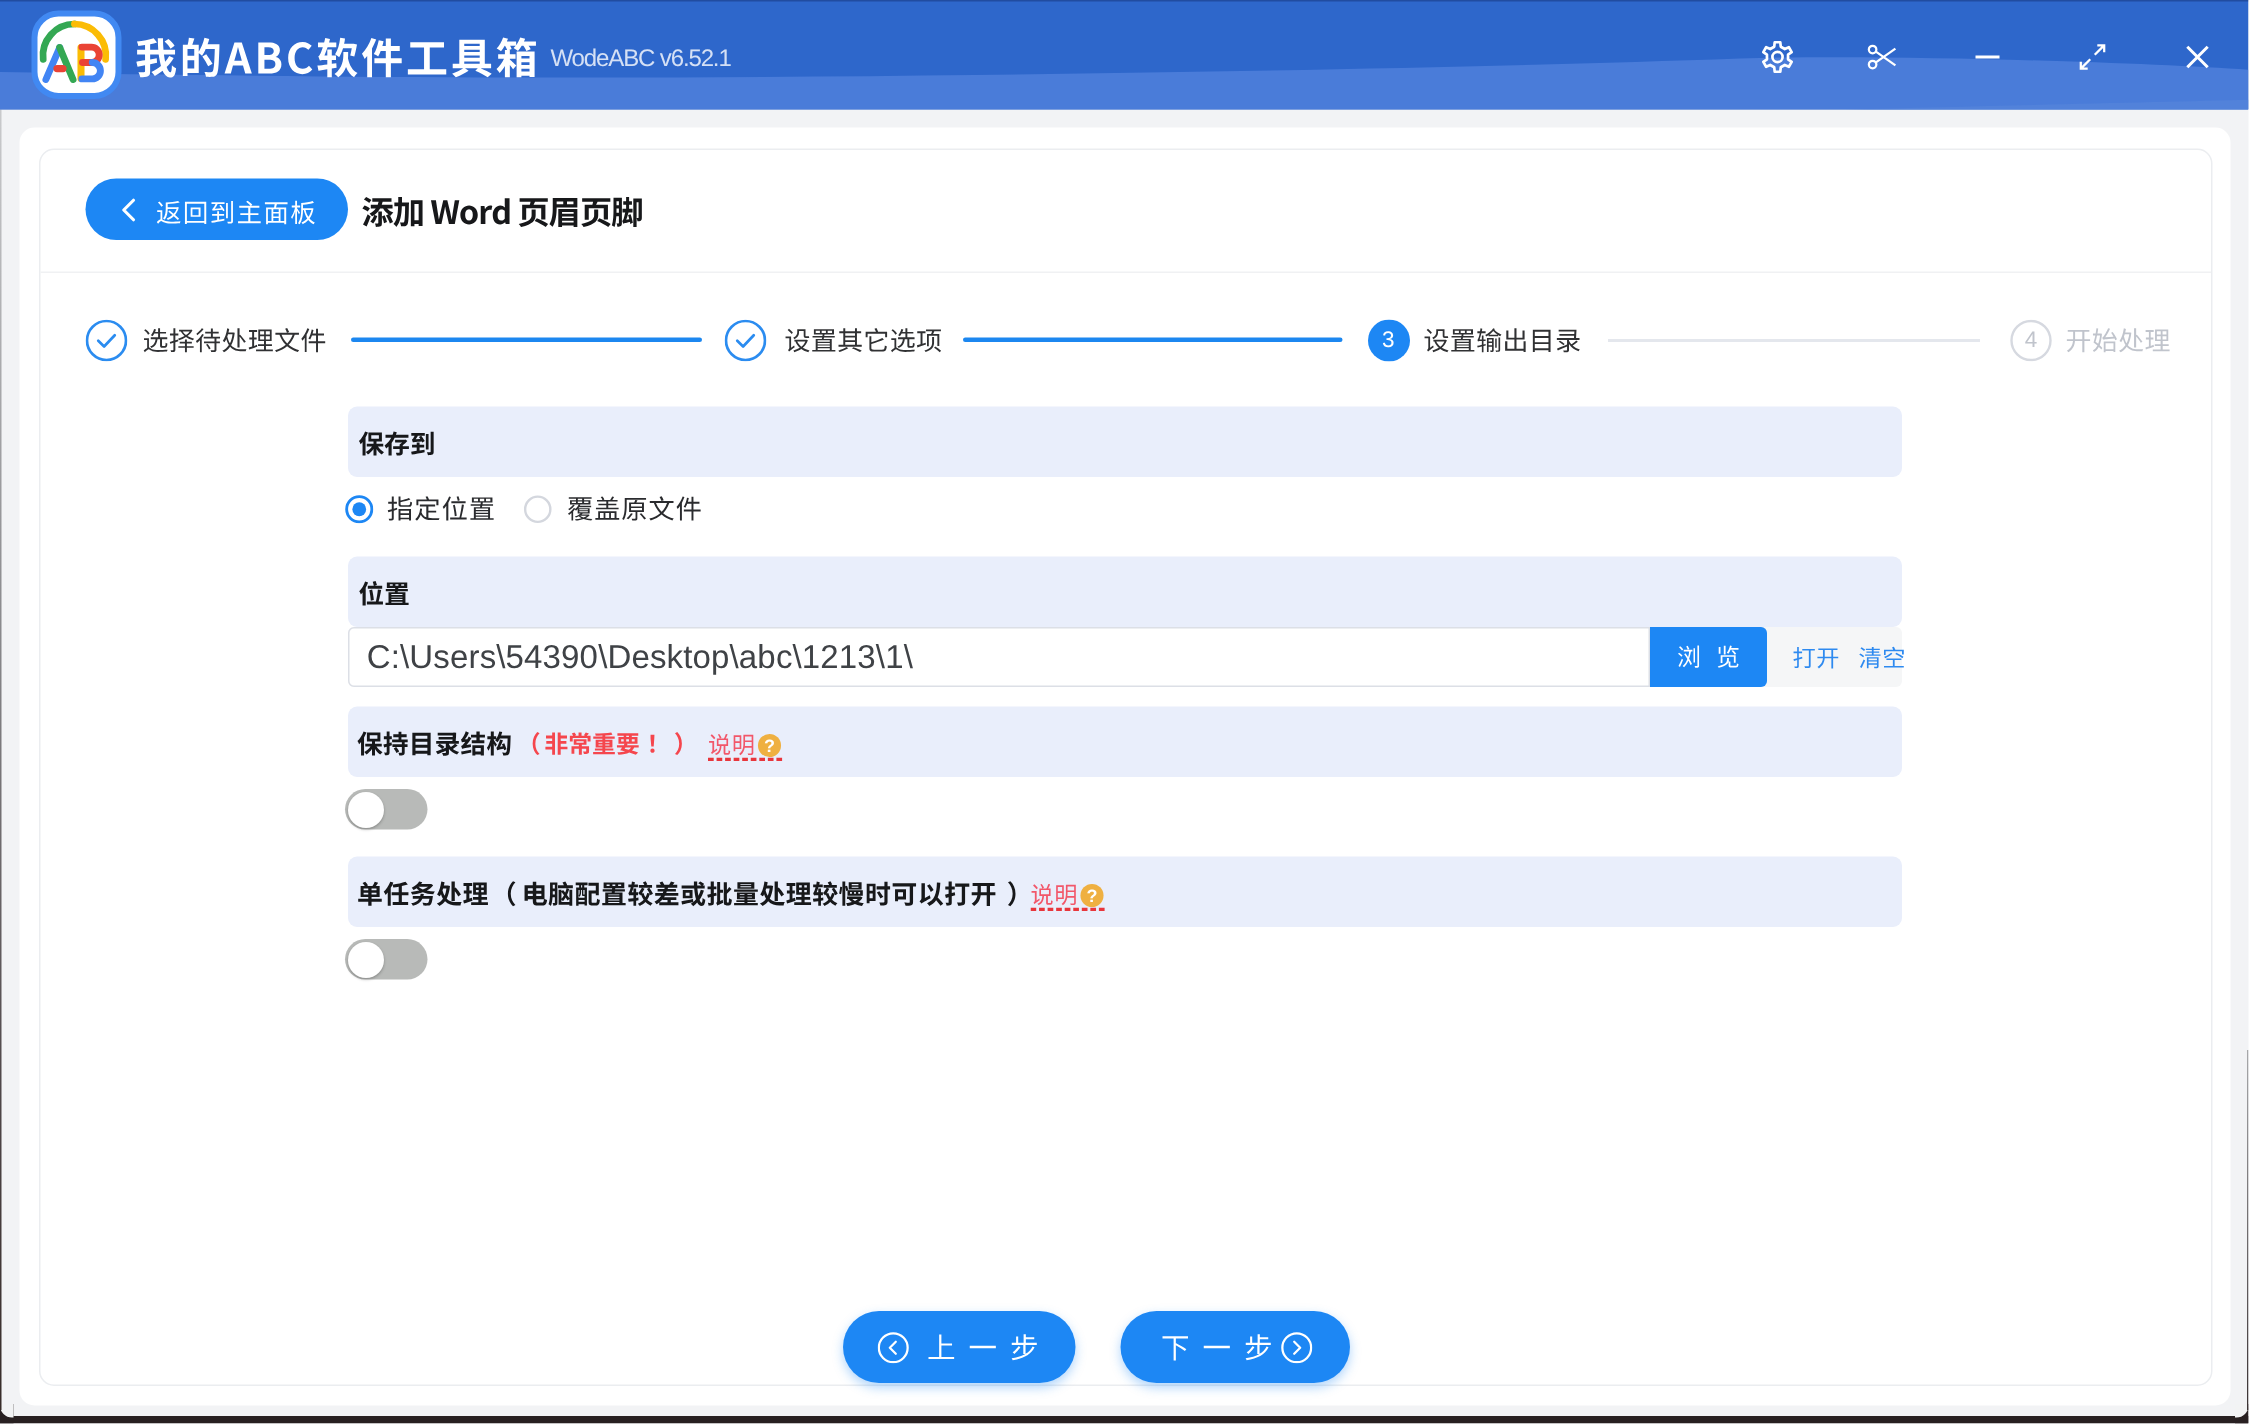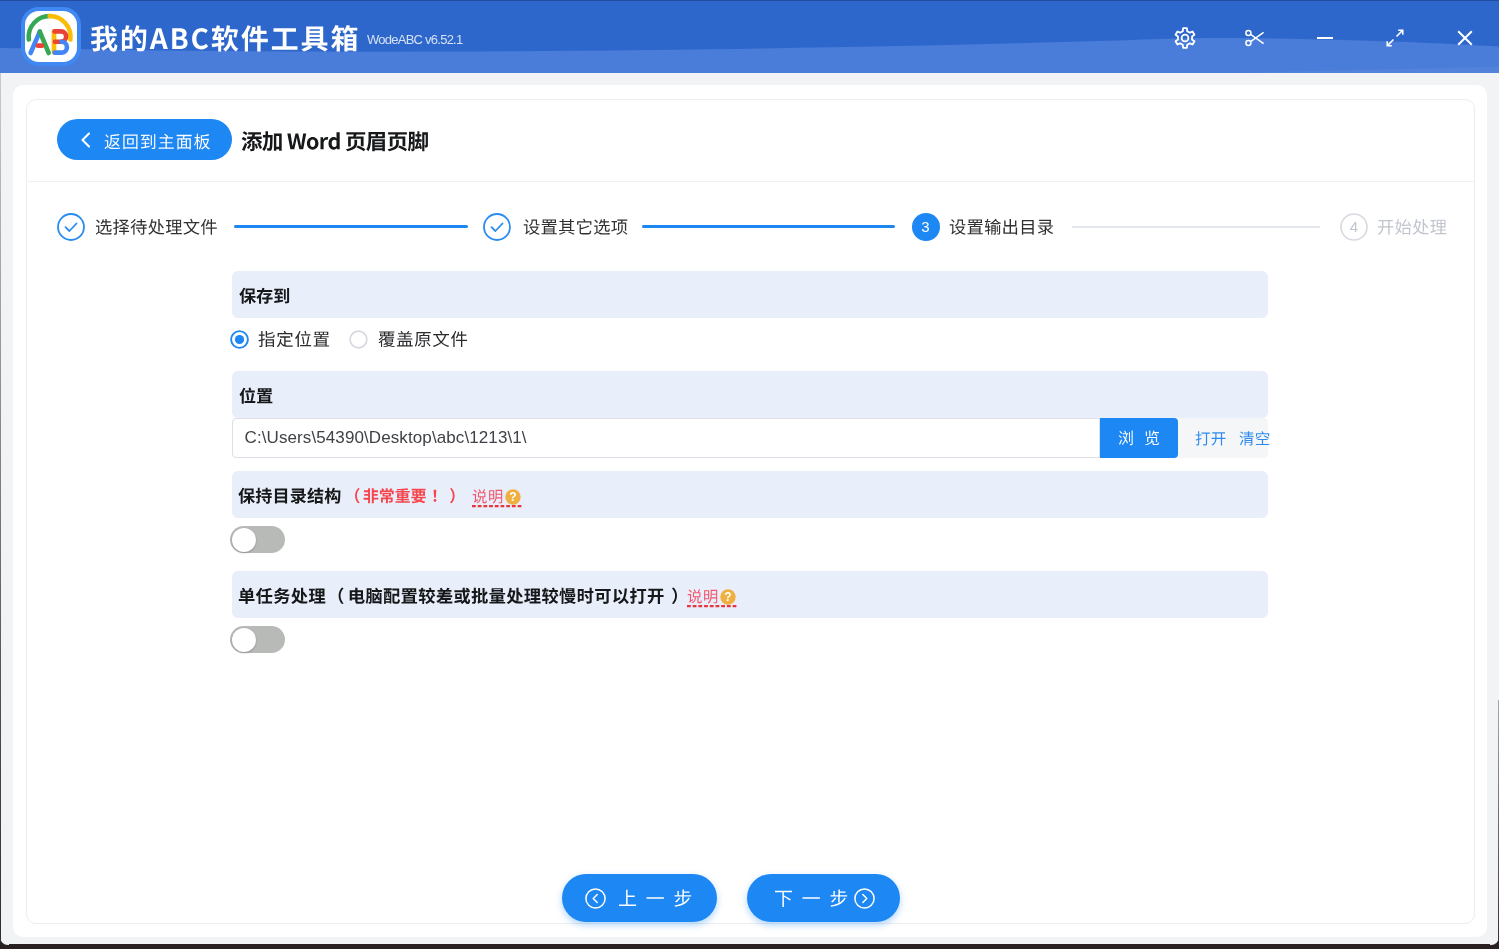--- a/index.html
+++ b/index.html
@@ -29,21 +29,21 @@
 <path d="M 18.8 24.7 L 27.7 46" stroke="#34a853" stroke-width="4.6"></path>
 <path d="M 17 38.7 L 21 38.7" stroke="#ea4335" stroke-width="4.8"></path>
 <path d="M 33 45.3 L 33 24.6" stroke="#fbbc05" stroke-width="4.7"></path>
 <path d="M 33.6 24.4 L 40 24.4 A 5.15 5.15 0 0 1 40 34.7 L 34 34.7" stroke="#ea4335" stroke-width="4.6"></path>
 <path d="M 40.5 34.7 A 5.45 5.45 0 0 1 40.5 45.6 L 33.6 45.6" stroke="#4285f4" stroke-width="4.6"></path>
 </g>
   </svg>
 <svg style="position:absolute;left:90px;top:15.5px" width="274" height="43" viewBox="0 -33.04 274 43">
     <path d="M19.7 -21.3C21.3 -19.9 23.0 -17.9 23.7 -16.6L26.4 -18.5C25.6 -19.9 23.8 -21.7 22.3 -23.0ZM22.8 -11.7C22.1 -10.4 21.2 -9.1 20.1 -7.9C19.8 -9.3 19.5 -10.9 19.3 -12.7H26.7V-15.8H19.0C18.8 -18.3 18.6 -20.9 18.7 -23.6H15.2C15.2 -21.0 15.3 -18.4 15.5 -15.8H10.1V-19.6C11.7 -19.9 13.3 -20.3 14.7 -20.7L12.4 -23.6C9.6 -22.7 5.2 -21.8 1.3 -21.3C1.6 -20.5 2.1 -19.2 2.2 -18.4C3.6 -18.6 5.2 -18.8 6.7 -19.0V-15.8H1.4V-12.7H6.7V-8.8C4.5 -8.5 2.5 -8.1 0.9 -7.9L1.7 -4.5L6.7 -5.5V-1.5C6.7 -1.0 6.5 -0.9 6.0 -0.9C5.5 -0.8 3.9 -0.8 2.3 -0.9C2.8 0.0 3.4 1.6 3.5 2.5C5.8 2.5 7.5 2.4 8.6 1.8C9.7 1.3 10.1 0.4 10.1 -1.4V-6.2L14.7 -7.2L14.5 -10.2L10.1 -9.4V-12.7H15.8C16.2 -9.9 16.7 -7.3 17.3 -5.1C15.3 -3.5 13.2 -2.1 10.9 -1.1C11.8 -0.3 12.7 0.8 13.2 1.6C15.0 0.6 16.8 -0.5 18.4 -1.8C19.6 0.9 21.2 2.6 23.3 2.6C25.8 2.6 26.9 1.4 27.4 -3.6C26.5 -3.9 25.4 -4.7 24.6 -5.5C24.5 -2.2 24.2 -0.8 23.6 -0.8C22.7 -0.8 21.9 -2.1 21.1 -4.3C22.9 -6.1 24.5 -8.2 25.8 -10.4Z M44.9 -11.4C46.3 -9.3 48.0 -6.6 48.8 -4.8L51.7 -6.6C50.8 -8.2 48.9 -10.9 47.5 -12.9ZM46.3 -23.8C45.5 -20.4 44.1 -17.1 42.5 -14.6V-19.2H38.2C38.6 -20.4 39.1 -21.9 39.6 -23.3L35.9 -23.8C35.8 -22.5 35.5 -20.6 35.1 -19.2H31.9V1.7H35.0V-0.4H42.5V-13.6C43.3 -13.1 44.2 -12.4 44.7 -11.9C45.6 -13.1 46.4 -14.7 47.1 -16.4H53.2C52.9 -6.5 52.5 -2.2 51.7 -1.3C51.3 -1.0 51.0 -0.9 50.5 -0.9C49.7 -0.9 48.0 -0.9 46.3 -1.0C46.8 -0.1 47.3 1.3 47.3 2.2C49.0 2.3 50.7 2.3 51.8 2.2C52.9 2.0 53.7 1.7 54.5 0.6C55.6 -0.9 55.9 -5.3 56.3 -17.9C56.3 -18.3 56.3 -19.5 56.3 -19.5H48.4C48.8 -20.6 49.2 -21.8 49.5 -23.0ZM35.0 -16.3H39.5V-11.8H35.0ZM35.0 -3.3V-8.8H39.5V-3.3Z M59.7 0.0H63.9L65.3 -5.3H72.0L73.5 0.0H77.9L71.2 -20.7H66.3ZM66.2 -8.5 66.9 -10.8C67.5 -13.0 68.1 -15.3 68.6 -17.6H68.7C69.3 -15.4 69.9 -13.0 70.6 -10.8L71.2 -8.5Z M82.2 0.0H89.6C94.2 0.0 97.6 -1.9 97.6 -6.1C97.6 -8.9 96.0 -10.5 93.7 -11.0V-11.1C95.5 -11.8 96.6 -13.7 96.6 -15.6C96.6 -19.5 93.3 -20.7 89.1 -20.7H82.2ZM86.3 -12.3V-17.6H88.8C91.3 -17.6 92.5 -16.8 92.5 -15.0C92.5 -13.4 91.4 -12.3 88.8 -12.3ZM86.3 -3.2V-9.2H89.2C92.1 -9.2 93.6 -8.4 93.6 -6.4C93.6 -4.2 92.0 -3.2 89.2 -3.2Z M111.6 0.4C114.3 0.4 116.5 -0.7 118.2 -2.7L116.0 -5.2C114.9 -4.0 113.6 -3.2 111.8 -3.2C108.5 -3.2 106.4 -5.9 106.4 -10.4C106.4 -14.9 108.7 -17.6 111.8 -17.6C113.4 -17.6 114.6 -16.8 115.7 -15.8L117.8 -18.5C116.5 -19.9 114.4 -21.1 111.8 -21.1C106.5 -21.1 102.1 -17.1 102.1 -10.3C102.1 -3.4 106.4 0.4 111.6 0.4Z M136.8 -23.8C136.3 -19.5 135.2 -15.4 133.4 -12.9C134.1 -12.4 135.5 -11.5 136.1 -10.9C137.1 -12.5 138.0 -14.5 138.7 -16.8H144.5C144.2 -15.0 143.8 -13.3 143.5 -12.0L146.2 -11.4C146.8 -13.4 147.5 -16.6 148.0 -19.4L145.8 -19.9L145.3 -19.8H139.4C139.7 -20.9 139.9 -22.1 140.0 -23.4ZM138.9 -14.3V-12.9C138.9 -9.4 138.5 -3.8 133.0 0.3C133.8 0.8 135.0 1.8 135.5 2.5C138.2 0.5 139.8 -2.0 140.7 -4.4C141.9 -1.4 143.6 1.0 146.1 2.5C146.6 1.6 147.6 0.3 148.4 -0.3C144.9 -2.0 143.0 -5.7 142.0 -10.1C142.1 -11.1 142.1 -12.0 142.1 -12.9V-14.3ZM123.2 -8.7C123.5 -8.9 124.6 -9.1 125.5 -9.1H128.2V-6.1C125.7 -5.8 123.4 -5.5 121.6 -5.3L122.3 -1.9L128.2 -2.8V2.4H131.2V-3.3L134.4 -3.9L134.2 -6.9L131.2 -6.5V-9.1H134.0L134.0 -12.1H131.2V-16.0H128.2V-12.1H126.3C127.0 -13.8 127.7 -15.6 128.4 -17.6H134.2V-20.7H129.4L130.0 -23.1L126.8 -23.7C126.6 -22.7 126.4 -21.7 126.1 -20.7H122.0V-17.6H125.2C124.6 -15.8 124.1 -14.3 123.8 -13.7C123.2 -12.5 122.8 -11.7 122.2 -11.5C122.5 -10.8 123.0 -9.3 123.2 -8.7Z M159.6 -10.2V-6.9H167.2V2.5H170.6V-6.9H177.8V-10.2H170.6V-15.1H176.5V-18.4H170.6V-23.4H167.2V-18.4H164.9C165.2 -19.4 165.5 -20.5 165.7 -21.6L162.5 -22.2C161.8 -18.8 160.7 -15.2 159.2 -13.0C160.0 -12.7 161.4 -11.9 162.1 -11.4C162.7 -12.4 163.3 -13.7 163.8 -15.1H167.2V-10.2ZM157.6 -23.7C156.2 -19.7 153.8 -15.7 151.3 -13.2C151.9 -12.3 152.8 -10.5 153.1 -9.7C153.7 -10.3 154.2 -10.9 154.8 -11.7V2.5H158.0V-16.7C159.0 -18.6 160.0 -20.7 160.8 -22.7Z M181.9 -2.8V0.6H207.5V-2.8H196.5V-17.4H206.0V-20.9H183.5V-17.4H192.7V-2.8Z M216.2 -22.5V-6.5H211.8V-3.5H218.8C217.0 -2.2 213.9 -0.7 211.4 0.1C212.2 0.8 213.3 1.8 213.9 2.5C216.7 1.5 220.1 -0.2 222.4 -1.8L220.0 -3.5H228.5L226.9 -1.8C229.9 -0.5 233.2 1.3 235.1 2.5L237.8 0.1C236.1 -0.9 233.2 -2.3 230.4 -3.5H237.4V-6.5H233.2V-22.5ZM219.5 -6.5V-8.1H229.8V-6.5ZM219.5 -15.9H229.8V-14.4H219.5ZM219.5 -18.3V-19.8H229.8V-18.3ZM219.5 -12.1H229.8V-10.5H219.5Z M257.6 -7.5H263.0V-5.7H257.6ZM257.6 -10.0V-11.7H263.0V-10.0ZM257.6 -3.2H263.0V-1.3H257.6ZM254.4 -14.7V2.4H257.6V1.4H263.0V2.3H266.4V-14.7ZM256.8 -24.0C256.2 -22.2 255.2 -20.4 254.1 -18.9V-21.3H247.9C248.2 -22.0 248.4 -22.6 248.7 -23.2L245.4 -24.0C244.5 -21.3 242.9 -18.5 241.1 -16.7C241.9 -16.3 243.3 -15.5 244.0 -14.9C244.8 -15.9 245.7 -17.1 246.5 -18.5H246.7C247.3 -17.6 247.8 -16.5 248.1 -15.7H246.6V-12.9H242.1V-9.9H246.0C244.8 -7.3 242.8 -4.6 241.0 -3.1C241.7 -2.4 242.6 -1.2 243.1 -0.4C244.3 -1.7 245.6 -3.3 246.6 -5.1V2.5H249.9V-5.7C250.7 -4.6 251.6 -3.6 252.1 -2.8L254.2 -5.4C253.6 -6.0 251.2 -8.3 249.9 -9.4V-9.9H253.7V-12.9H249.9V-15.7H249.4L251.1 -16.4C250.9 -17.0 250.5 -17.8 250.1 -18.5H253.9C253.4 -18.0 252.9 -17.5 252.4 -17.1C253.2 -16.6 254.7 -15.7 255.3 -15.1C256.2 -16.0 257.1 -17.2 257.8 -18.5H258.9C259.7 -17.4 260.6 -16.0 260.9 -15.1L263.8 -16.2C263.5 -16.9 263.0 -17.7 262.4 -18.5H267.3V-21.3H259.3C259.6 -21.9 259.8 -22.5 260.1 -23.2Z" fill="#ffffff"></path>
   </svg>
-<div class="abs" style="left:367px;top:31.6px;font-size:13px;line-height:15.3px;letter-spacing:-0.75px;color:rgba(255,255,255,0.8);">WodeABC v6.52.1</div>
+<div class="abs" style="left:367px;top:31.6px;font-size:16px;line-height:15.3px;letter-spacing:-0.75px;color:rgba(255,255,255,0.8);">WodeABC v6.52.1</div>
 <svg class="abs" style="left:1173.5px;top:27px" width="22" height="22" viewBox="0 0 22 22">
 <path d="M9.13 1.18 L12.87 1.18 L13.18 4.14 L15.85 5.68 L18.57 4.47 L20.44 7.71 L18.03 9.46 L18.03 12.54 L20.44 14.29 L18.57 17.53 L15.85 16.32 L13.18 17.86 L12.87 20.82 L9.13 20.82 L8.82 17.86 L6.15 16.32 L3.43 17.53 L1.56 14.29 L3.97 12.54 L3.97 9.46 L1.56 7.71 L3.43 4.47 L6.15 5.68 L8.82 4.14 Z" fill="none" stroke="#fff" stroke-width="1.8" stroke-linejoin="round"></path>
 <circle cx="11" cy="11" r="3.4" fill="none" stroke="#fff" stroke-width="1.8"></circle>
   </svg>
 <svg class="abs" style="left:1244px;top:27px" width="22" height="22" viewBox="0 0 22 22">
 <g fill="none" stroke="#fff" stroke-width="1.5">
 <circle cx="4.4" cy="6.0" r="2.5"></circle>
       <circle cx="4.4" cy="16.0" r="2.5"></circle>
 <path d="M6.6 7.4 L19.6 16.6 M6.6 14.6 L19.6 5.4"></path>
 </g>
@@ -118,21 +118,21 @@
   </svg>
 <svg style="position:absolute;left:377.5px;top:325.4px" width="95" height="27" viewBox="0 -20.65 95 27">
     <path d="M8.2 -4.8H13.9V-4.1H8.2ZM8.2 -6.2H13.9V-5.5H8.2ZM4.0 -9.2C3.4 -8.2 2.0 -7.1 0.8 -6.3C1.0 -6.1 1.3 -5.7 1.5 -5.5C2.9 -6.3 4.3 -7.6 5.2 -8.9ZM2.0 -12.2V-9.4H15.6V-12.2H11.4V-13.1H16.4V-14.1H1.2V-13.1H6.0V-12.2ZM7.2 -13.1H10.1V-12.2H7.2ZM3.2 -11.4H6.0V-10.3H3.2ZM7.2 -11.4H10.1V-10.3H7.2ZM11.4 -11.4H14.3V-10.3H11.4ZM7.8 -9.4C7.2 -8.2 6.3 -7.0 5.3 -6.1L5.6 -6.6L4.5 -7.0C3.7 -5.7 2.1 -4.1 0.6 -3.2C0.9 -3.0 1.2 -2.6 1.4 -2.3C1.9 -2.7 2.5 -3.1 3.0 -3.6V1.4H4.1V-4.7C4.5 -5.1 4.8 -5.5 5.1 -5.9C5.4 -5.7 5.8 -5.3 6.0 -5.1C6.3 -5.5 6.7 -5.8 7.1 -6.3V-3.3H9.1C8.2 -2.5 6.7 -1.8 5.2 -1.3C5.4 -1.1 5.8 -0.8 6.0 -0.6C6.6 -0.8 7.2 -1.1 7.8 -1.4C8.3 -0.9 9.0 -0.5 9.7 -0.2C8.4 0.2 6.8 0.4 5.3 0.5C5.5 0.7 5.7 1.1 5.8 1.4C7.7 1.2 9.5 0.9 11.1 0.3C12.7 0.9 14.4 1.2 16.2 1.3C16.3 1.1 16.6 0.7 16.9 0.4C15.3 0.3 13.8 0.1 12.5 -0.2C13.5 -0.7 14.5 -1.4 15.1 -2.3L14.4 -2.7L14.2 -2.6H9.7C10.0 -2.9 10.2 -3.1 10.5 -3.3H15.1V-6.9H7.6L8.1 -7.5H16.1V-8.5H8.6L8.9 -9.1ZM13.2 -1.8C12.7 -1.3 11.9 -0.9 11.0 -0.6C10.1 -0.9 9.3 -1.3 8.7 -1.8Z M20.8 -4.8V-0.3H18.9V0.9H34.8V-0.3H33.0V-4.8ZM22.0 -0.3V-3.6H24.4V-0.3ZM25.6 -0.3V-3.6H28.1V-0.3ZM29.3 -0.3V-3.6H31.7V-0.3ZM30.1 -14.7C29.8 -14.1 29.3 -13.1 28.8 -12.4H24.3L24.9 -12.7C24.7 -13.2 24.2 -14.1 23.6 -14.7L22.5 -14.3C22.9 -13.8 23.4 -13.0 23.6 -12.4H20.0V-11.4H26.2V-9.8H20.9V-8.8H26.2V-7.2H19.3V-6.1H34.4V-7.2H27.5V-8.8H32.9V-9.8H27.5V-11.4H33.7V-12.4H30.2C30.6 -13.0 31.0 -13.7 31.4 -14.4Z M42.7 -7.0H50.0V-5.4H42.7ZM42.7 -9.7H50.0V-8.0H42.7ZM48.4 -2.9C49.5 -1.8 50.9 -0.2 51.5 0.7L52.7 0.1C51.9 -0.8 50.5 -2.4 49.5 -3.4ZM42.7 -3.5C41.9 -2.3 40.8 -1.0 39.7 -0.1C40.0 0.1 40.6 0.5 40.8 0.6C41.8 -0.3 43.0 -1.8 43.9 -3.1ZM38.5 -13.7V-8.8C38.5 -6.1 38.4 -2.3 36.8 0.4C37.1 0.5 37.7 0.8 37.9 1.1C39.6 -1.8 39.8 -5.9 39.8 -8.8V-12.5H52.7V-13.7ZM45.5 -12.3C45.3 -11.9 45.1 -11.2 44.8 -10.7H41.4V-4.3H45.7V-0.1C45.7 0.1 45.6 0.2 45.3 0.2C45.1 0.2 44.2 0.2 43.1 0.2C43.3 0.6 43.5 1.0 43.5 1.4C44.9 1.4 45.7 1.4 46.3 1.2C46.8 1.0 46.9 0.6 46.9 -0.1V-4.3H51.3V-10.7H46.2C46.5 -11.1 46.8 -11.6 47.0 -12.1Z M61.7 -14.4C62.2 -13.5 62.8 -12.4 63.0 -11.7L64.5 -12.1C64.2 -12.8 63.6 -14.0 63.1 -14.8ZM55.2 -11.6V-10.3H57.9C58.9 -7.7 60.3 -5.4 62.1 -3.5C60.2 -1.9 57.8 -0.7 54.9 0.1C55.2 0.4 55.6 1.1 55.8 1.4C58.7 0.4 61.1 -0.8 63.1 -2.6C65.1 -0.8 67.4 0.5 70.3 1.3C70.5 0.9 70.9 0.4 71.2 0.1C68.4 -0.6 66.0 -1.9 64.1 -3.5C65.9 -5.3 67.2 -7.6 68.2 -10.3H71.0V-11.6ZM63.1 -4.4C61.5 -6.1 60.2 -8.1 59.3 -10.3H66.7C65.9 -8.0 64.7 -6.0 63.1 -4.4Z M77.9 -6.0V-4.7H83.0V1.4H84.3V-4.7H89.1V-6.0H84.3V-9.8H88.3V-11.1H84.3V-14.5H83.0V-11.1H80.6C80.9 -11.9 81.0 -12.7 81.2 -13.6L80.0 -13.8C79.6 -11.5 78.8 -9.3 77.8 -7.8C78.1 -7.7 78.7 -7.4 78.9 -7.2C79.4 -7.9 79.8 -8.8 80.2 -9.8H83.0V-6.0ZM77.1 -14.6C76.1 -12.0 74.6 -9.4 73.0 -7.6C73.2 -7.4 73.6 -6.7 73.7 -6.4C74.3 -6.9 74.8 -7.6 75.3 -8.4V1.4H76.6V-10.4C77.2 -11.7 77.8 -13.0 78.3 -14.3Z" fill="#2a2b2e"></path>
   </svg>
 <div class="abs" style="left:232px;top:371px;width:1036px;height:47px;background:#e9eefb;border-radius:6px;"></div>
 <svg style="position:absolute;left:239px;top:381.8px" width="40" height="26" viewBox="0 -20.18 40 26">
     <path d="M7.2 -8.7C7.7 -6.4 8.1 -3.4 8.2 -1.6L10.2 -2.2C10.1 -3.9 9.6 -6.9 9.1 -9.1ZM9.5 -14.3C9.7 -13.5 10.1 -12.4 10.2 -11.6H6.2V-9.7H15.8V-11.6H10.5L12.3 -12.2C12.1 -12.9 11.7 -14.0 11.4 -14.8ZM5.6 -1.1V0.9H16.3V-1.1H13.4C14.0 -3.3 14.7 -6.3 15.1 -8.8L12.9 -9.2C12.7 -6.7 12.1 -3.4 11.6 -1.1ZM4.4 -14.5C3.6 -12.0 2.1 -9.6 0.5 -8.0C0.9 -7.5 1.4 -6.4 1.6 -5.9C2.0 -6.3 2.3 -6.7 2.7 -7.2V1.5H4.8V-10.4C5.4 -11.5 5.9 -12.7 6.4 -13.9Z M28.5 -12.6H30.4V-11.6H28.5ZM24.6 -12.6H26.6V-11.6H24.6ZM20.9 -12.6H22.8V-11.6H20.9ZM20.0 -7.3V-0.4H18.0V1.1H33.4V-0.4H31.3V-7.3H26.1L26.2 -8.0H32.9V-9.5H26.5L26.6 -10.2H32.5V-13.9H18.9V-10.2H24.5L24.4 -9.5H18.2V-8.0H24.3L24.2 -7.3ZM21.9 -0.4V-1.0H29.3V-0.4ZM21.9 -4.4H29.3V-3.8H21.9ZM21.9 -5.5V-6.1H29.3V-5.5ZM21.9 -2.8H29.3V-2.1H21.9Z" fill="#17181a"></path>
   </svg>
 <div class="abs" style="left:232px;top:418px;width:1036px;height:40px;background:#f5f6f7;border-radius:4px;"></div>
 <div class="abs" style="left:232px;top:418px;width:868px;height:40px;background:#fff;border:1px solid #dcdfe6;border-radius:4px 0 0 4px;box-sizing:border-box;"></div>
-<div class="abs" style="left:244.5px;top:429.2px;font-size:17px;line-height:17px;letter-spacing:0.1px;color:#3f4246;">C:\Users\54390\Desktop\abc\1213\1\</div>
+<div class="abs" style="left:244.5px;top:429.2px;font-size:22px;line-height:17px;letter-spacing:0.1px;color:#3f4246;">C:\Users\54390\Desktop\abc\1213\1\</div>
 <div class="abs" style="left:1100px;top:418px;width:78px;height:40px;background:#1d87f4;border-radius:0 4px 4px 0;"></div>
 <svg style="position:absolute;left:1118px;top:425.1px" width="48" height="24" viewBox="0 -18.88 48 24">
     <path d="M11.0 -11.7V-2.2H12.0V-11.7ZM13.6 -13.5V-0.1C13.6 0.2 13.5 0.2 13.3 0.2C13.1 0.2 12.4 0.2 11.7 0.2C11.9 0.5 12.0 1.0 12.1 1.3C13.1 1.3 13.7 1.3 14.1 1.1C14.5 0.9 14.7 0.6 14.7 -0.1V-13.5ZM1.3 -12.4C2.1 -11.7 2.9 -10.8 3.3 -10.2L4.2 -10.9C3.8 -11.5 2.9 -12.4 2.1 -13.0ZM0.7 -8.0C1.5 -7.5 2.4 -6.6 2.9 -6.0L3.7 -6.8C3.2 -7.4 2.2 -8.2 1.4 -8.7ZM1.0 0.2 2.0 0.8C2.7 -0.6 3.5 -2.5 4.1 -4.0L3.2 -4.7C2.5 -3.0 1.6 -1.0 1.0 0.2ZM4.8 -7.7C5.5 -6.8 6.3 -5.6 6.9 -4.5C6.2 -2.6 5.2 -1.0 3.8 0.1C4.1 0.3 4.5 0.8 4.7 1.0C5.9 -0.2 6.9 -1.6 7.6 -3.3C8.2 -2.3 8.7 -1.3 9.0 -0.5L10.0 -1.2C9.6 -2.2 8.9 -3.4 8.1 -4.7C8.6 -6.2 9.0 -7.8 9.3 -9.6H10.3V-10.7H4.5V-9.6H8.1C8.0 -8.3 7.7 -7.0 7.4 -5.9C6.8 -6.7 6.2 -7.6 5.6 -8.3ZM6.1 -12.9C6.5 -12.2 7.0 -11.3 7.2 -10.7L8.2 -11.2C8.0 -11.7 7.5 -12.6 7.1 -13.3Z M36.3 -10.0C37.1 -9.2 38.0 -8.2 38.4 -7.4L39.5 -7.9C39.1 -8.7 38.2 -9.7 37.3 -10.4ZM27.8 -12.5V-8.0H29.0V-12.5ZM31.2 -13.3V-7.5H32.4V-13.3ZM34.4 -2.9V-0.4C34.4 0.8 34.8 1.1 36.4 1.1C36.8 1.1 38.9 1.1 39.2 1.1C40.5 1.1 40.8 0.6 41.0 -1.2C40.7 -1.3 40.2 -1.4 39.9 -1.6C39.9 -0.2 39.8 0.0 39.1 0.0C38.7 0.0 36.9 0.0 36.5 0.0C35.8 0.0 35.6 -0.0 35.6 -0.4V-2.9ZM33.3 -5.2V-4.0C33.3 -2.7 32.9 -0.9 27.1 0.4C27.3 0.6 27.7 1.0 27.8 1.3C33.9 -0.1 34.6 -2.3 34.6 -3.9V-5.2ZM29.1 -7.0V-1.9H30.3V-6.0H37.9V-2.0H39.1V-7.0ZM35.4 -13.5C34.9 -11.7 34.2 -9.8 33.2 -8.7C33.5 -8.5 34.0 -8.2 34.2 -8.0C34.8 -8.8 35.3 -9.7 35.7 -10.7H41.0V-11.8H36.1C36.3 -12.3 36.4 -12.7 36.5 -13.2Z" fill="#ffffff"></path>
   </svg>
 <svg style="position:absolute;left:1195px;top:425.7px" width="37" height="24" viewBox="0 -18.29 37 24">
     <path d="M3.1 -13.0V-9.9H0.7V-8.8H3.1V-5.5C2.2 -5.2 1.3 -5.0 0.6 -4.8L1.0 -3.7L3.1 -4.3V-0.3C3.1 -0.1 3.0 -0.0 2.8 -0.0C2.6 0.0 1.9 0.0 1.2 -0.0C1.3 0.3 1.5 0.8 1.5 1.1C2.6 1.1 3.3 1.1 3.7 0.9C4.1 0.7 4.2 0.4 4.2 -0.3V-4.6L6.6 -5.3L6.4 -6.4L4.2 -5.8V-8.8H6.4V-9.9H4.2V-13.0ZM6.5 -11.7V-10.6H10.9V-0.5C10.9 -0.2 10.8 -0.1 10.5 -0.1C10.1 -0.1 9.0 -0.1 7.9 -0.1C8.1 0.2 8.3 0.8 8.4 1.1C9.8 1.1 10.8 1.1 11.4 0.9C11.9 0.7 12.1 0.3 12.1 -0.5V-10.6H14.9V-11.7Z M25.9 -10.9V-6.5H21.5V-7.1V-10.9ZM16.6 -6.5V-5.4H20.3C20.0 -3.2 19.3 -1.2 16.6 0.4C16.9 0.6 17.4 1.0 17.6 1.3C20.4 -0.5 21.2 -2.9 21.5 -5.4H25.9V1.3H27.1V-5.4H30.5V-6.5H27.1V-10.9H30.0V-12.0H17.2V-10.9H20.3V-7.1L20.3 -6.5Z" fill="#2e8af0"></path>
   </svg>
 <svg style="position:absolute;left:1239px;top:425.7px" width="37" height="24" viewBox="0 -18.29 37 24">
     <path d="M1.3 -12.0C2.1 -11.5 3.2 -10.8 3.7 -10.3L4.4 -11.2C3.9 -11.7 2.8 -12.3 2.0 -12.8ZM0.5 -7.8C1.4 -7.4 2.6 -6.6 3.1 -6.1L3.8 -7.0C3.2 -7.5 2.1 -8.2 1.2 -8.7ZM1.0 0.3 2.1 1.0C2.8 -0.4 3.7 -2.4 4.4 -4.0L3.4 -4.7C2.7 -2.9 1.7 -0.9 1.0 0.3ZM6.7 -3.3H12.3V-2.1H6.7ZM6.7 -4.2V-5.3H12.3V-4.2ZM8.9 -13.0V-11.8H4.9V-10.9H8.9V-9.9H5.3V-9.1H8.9V-8.0H4.4V-7.1H14.7V-8.0H10.1V-9.1H13.8V-9.9H10.1V-10.9H14.2V-11.8H10.1V-13.0ZM5.6 -6.2V1.2H6.7V-1.2H12.3V-0.1C12.3 0.1 12.2 0.2 12.0 0.2C11.8 0.2 11.0 0.2 10.3 0.2C10.4 0.4 10.5 0.9 10.6 1.2C11.7 1.2 12.4 1.2 12.8 1.0C13.3 0.8 13.4 0.5 13.4 -0.1V-6.2Z M24.5 -8.3C26.1 -7.5 28.2 -6.3 29.3 -5.5L30.0 -6.4C28.9 -7.2 26.8 -8.3 25.3 -9.1ZM21.8 -9.1C20.6 -8.1 18.9 -7.1 17.1 -6.4L17.8 -5.4C19.6 -6.2 21.3 -7.3 22.6 -8.4ZM17.0 -0.3V0.7H30.2V-0.3H24.1V-4.3H28.6V-5.3H18.6V-4.3H22.9V-0.3ZM22.4 -12.8C22.6 -12.3 22.9 -11.7 23.1 -11.1H17.0V-7.6H18.1V-10.1H29.0V-8.0H30.2V-11.1H24.6C24.3 -11.7 23.9 -12.5 23.6 -13.1Z" fill="#2e8af0"></path>
   </svg>

